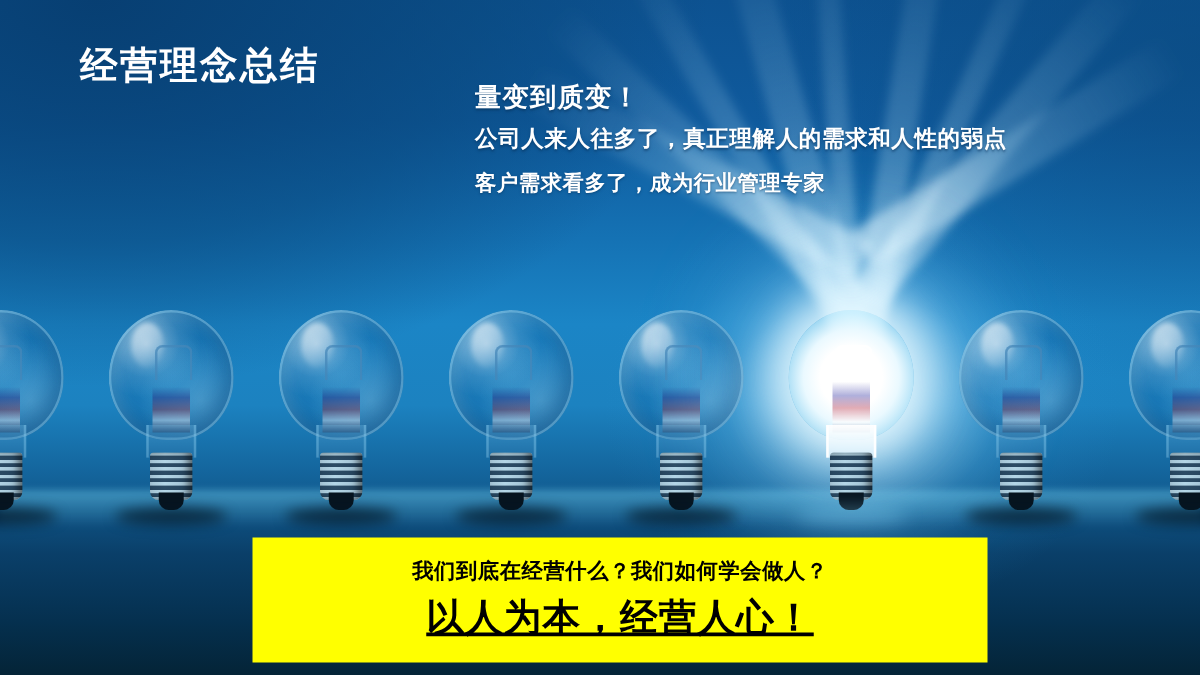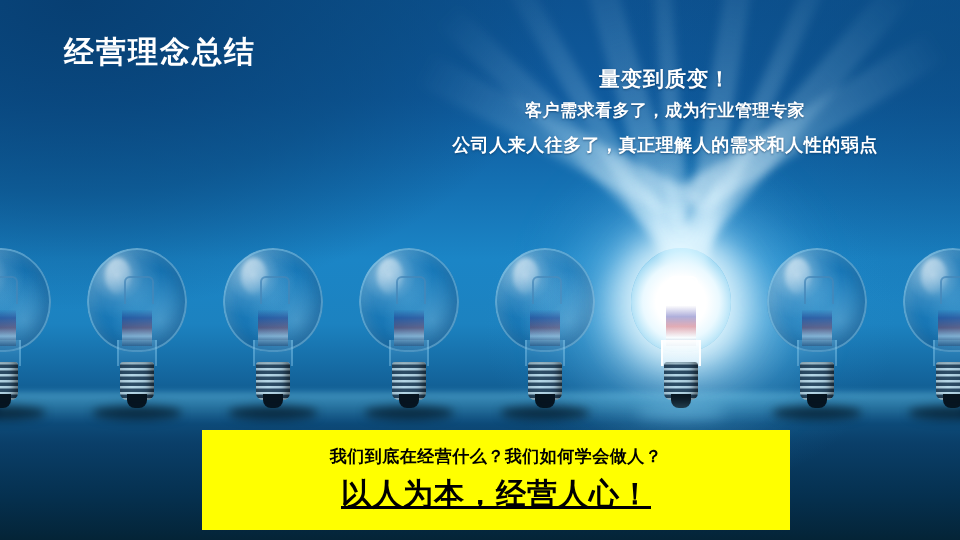--- a/index.html
+++ b/index.html
@@ -241,21 +241,21 @@
     font-weight: bold;
     color: #ffffff;
     letter-spacing: 2px;
     white-space: nowrap;
   }
   .headline-block {
     position: absolute;
     left: 380px;
     top: 64px;
     width: 570px;
-    text-align: center;
+    text-align: left;
     color: #ffffff;
   }
   .hl-main {
     font-size: 21px;
     font-weight: bold;
     letter-spacing: 1px;
     text-shadow: 0 1px 2px rgba(5,45,85,0.55);
     line-height: 1.45;
   }
   .hl-sub {
@@ -375,22 +375,22 @@
       <div class="neck"></div>
       <div class="base"></div>
       <div class="shadow"></div>
     </div>
   </div>
 
   <div class="slide-title">经营理念总结</div>
 
   <div class="headline-block">
     <div class="hl-main">量变到质变！</div>
+    <div class="hl-sub wide">公司人来人往多了，真正理解人的需求和人性的弱点</div>
     <div class="hl-sub">客户需求看多了，成为行业管理专家</div>
-    <div class="hl-sub wide">公司人来人往多了，真正理解人的需求和人性的弱点</div>
   </div>
 
   <div class="yellow-box">
     <div class="yb-line1">我们到底在经营什么？我们如何学会做人？</div>
     <div class="yb-line2">以人为本，经营人心！</div>
   </div>
 
 </div>
 
 </body></html>

